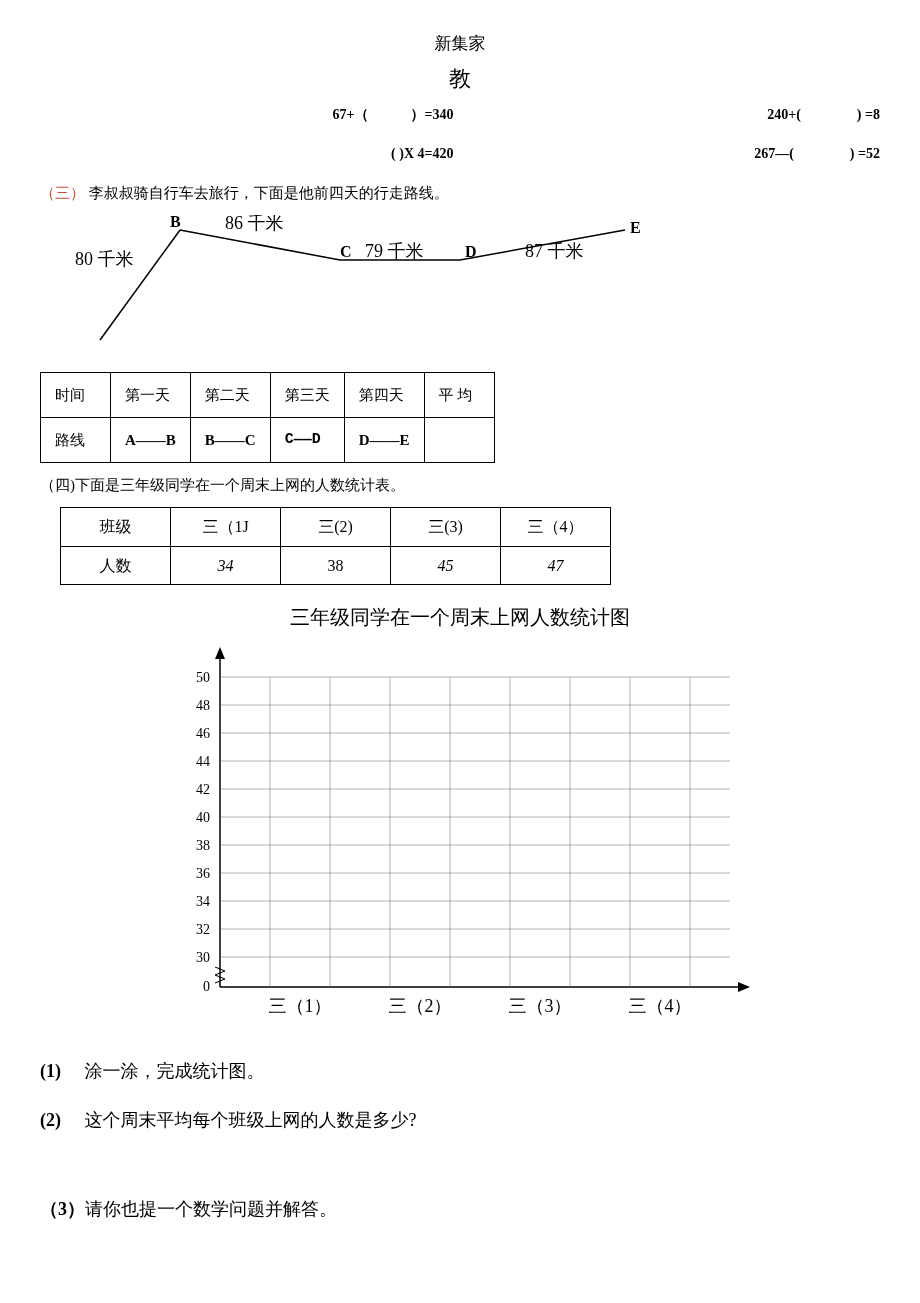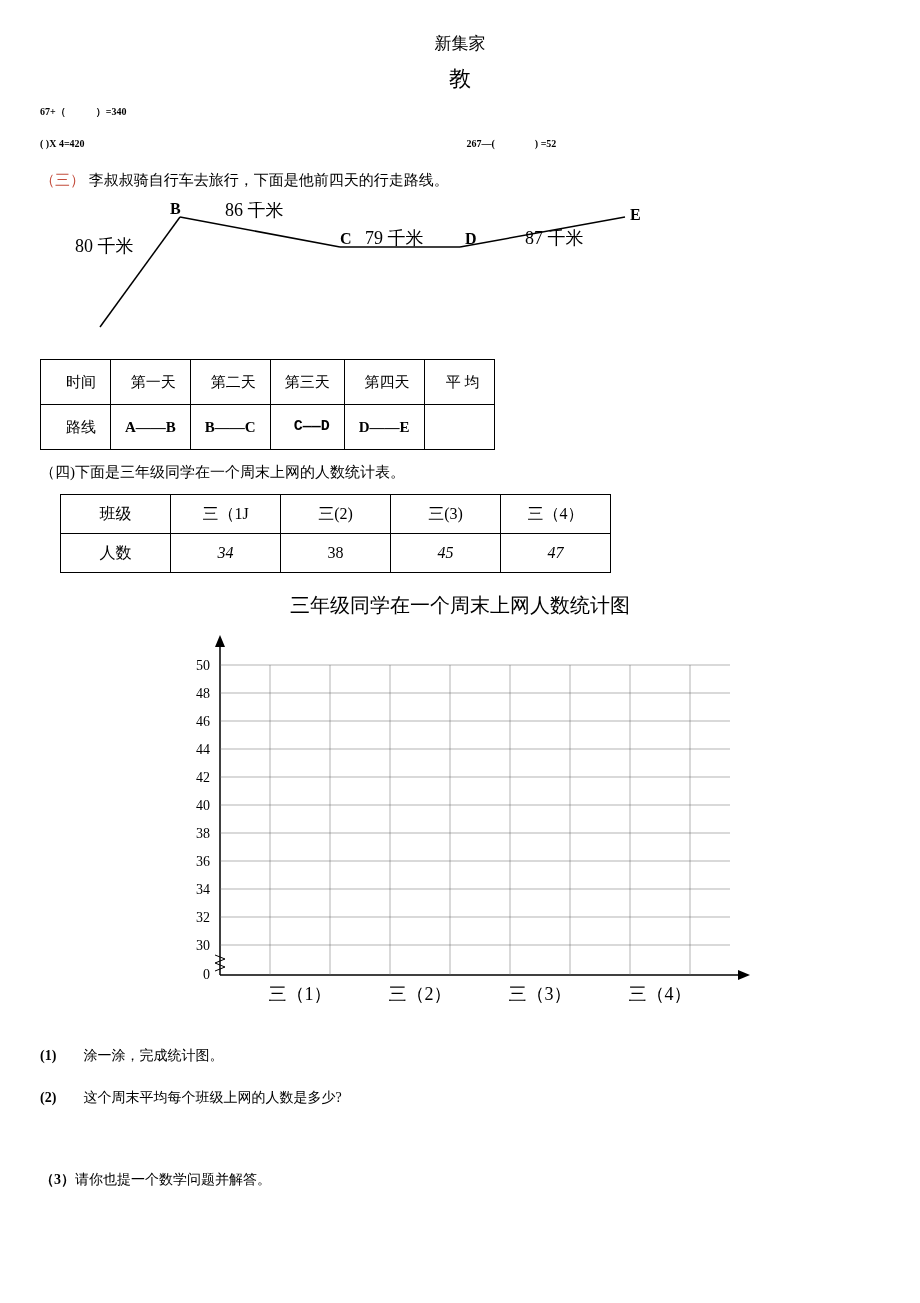--- a/index.html
+++ b/index.html
@@ -26,21 +26,22 @@
       text-align: center;
       font-size: 22px;
       margin-bottom: 8px;
     }
     .eq-row {
       display: flex;
       justify-content: flex-start;
       gap: 13px;
       margin-bottom: 16px;
       font-weight: bold;
-      font-size: 10px;
+      font-size: 14px;
+      text-align: right;
     }
     .eq-row > div {
       flex: 1;
     }
     .section-label {
       color: #c44e3e;
       margin-top: 10px;
       display: inline;
     }
     .section-line {
@@ -51,21 +52,21 @@
       margin: 10px 0 20px 0;
       padding-left: 30px;
     }
     table.grid {
       border-collapse: collapse;
       margin: 10px 0;
     }
     table.grid td, table.grid th {
       border: 1px solid #000;
       padding: 10px 14px;
-      text-align: right;
+      text-align: left;
       font-size: 15px;
       min-width: 70px;
     }
     table.grid2 {
       border-collapse: collapse;
       margin: 10px 0 10px 20px;
     }
     table.grid2 td {
       border: 1px solid #000;
       padding: 6px 18px;
@@ -85,35 +86,36 @@
       font-family: "KaiTi", serif;
     }
     .chart-area {
       display: flex;
       justify-content: center;
       margin-bottom: 20px;
     }
     .q-item {
       margin-top: 20px;
       font-weight: bold;
-      font-size: 14px;
+      font-size: 18px;
     }
     .q-item .num {
       display: inline-block;
       width: 40px;
     }
   </style>
 </head>
 <body>
 
 <div class="header-title">新集家</div>
 <div class="header-sub">教</div>
 
 <div class="eq-row">
   <div>67+（　　　）=340</div>
+  <div>240+(　　　　) =8</div>
 </div>
 <div class="eq-row">
   <div>( )X 4=420</div>
   <div>267—(　　　　) =52</div>
 </div>
 
 <div class="section-line">
   <span class="section-label">（三）</span>
   <span>李叔叔骑自行车去旅行，下面是他前四天的行走路线。</span>
 </div>

